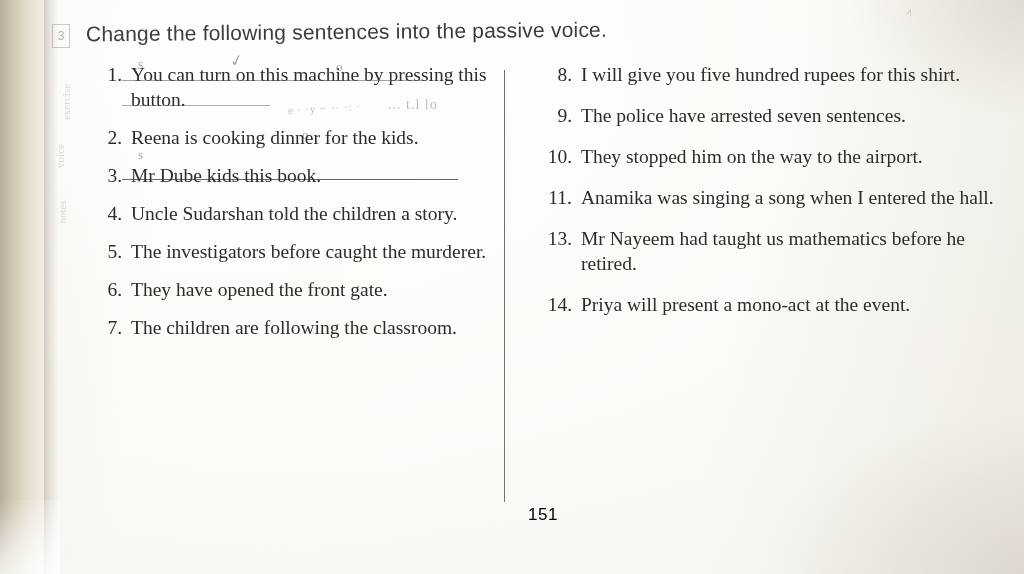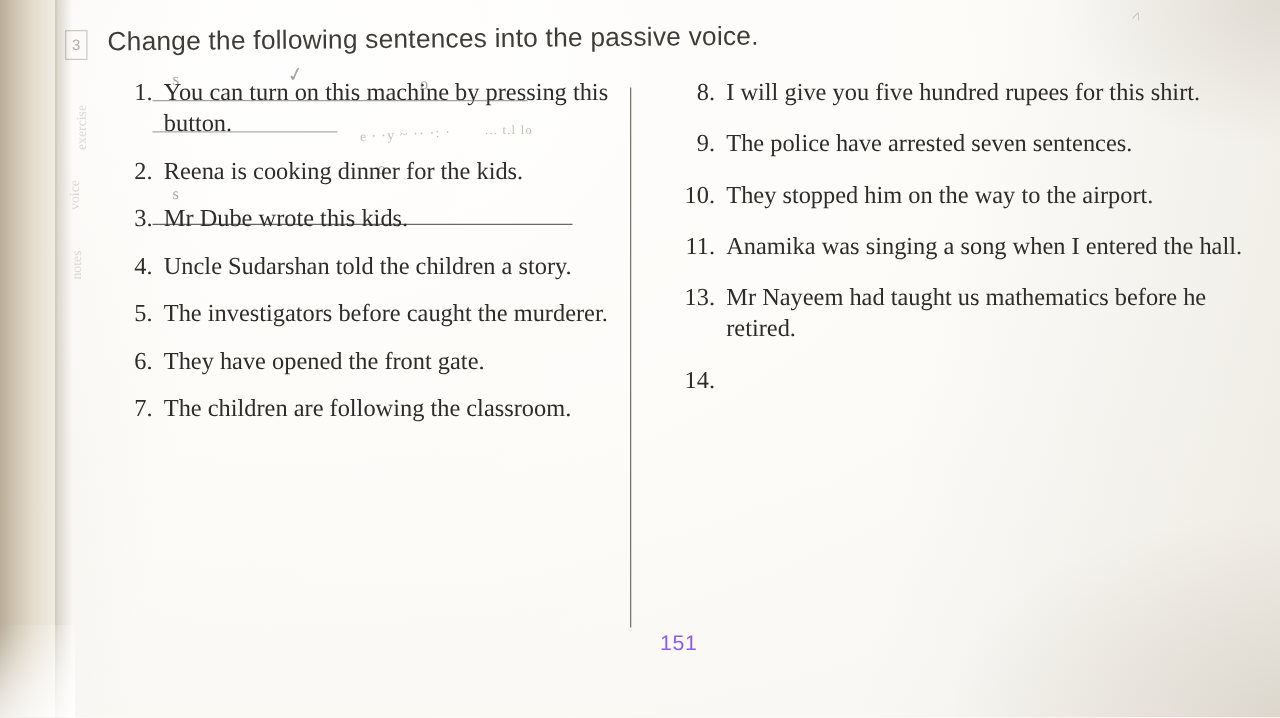--- a/index.html
+++ b/index.html
@@ -182,21 +182,21 @@
     left: 200px; top: 34px;
     font-size: 11px;
     color: rgba(120,112,100,0.45);
     transform: rotate(-3deg);
     letter-spacing: 1px;
     font-family: "Liberation Serif", serif;
   }
   .ann-scribble2 {
     position: absolute;
     left: 300px; top: 30px;
-    font-size: 10px;
+    font-size: 14px;
     color: rgba(120,112,100,0.45);
     letter-spacing: 1px;
   }
 
   
   .ul-1 {
     position: absolute;
     left: 34px; top: 18px;
     width: 300px; height: 1px;
     background: rgba(95,90,82,0.55);
@@ -214,21 +214,21 @@
     background: rgba(70,66,60,0.8);
   }
 
   .page-number {
     position: absolute;
     left: 0;
     top: 505px;
     width: 930px;
     text-align: center;
     font-size: 17px;
-    color: #8b5cf6;
+    color: #000000;
     font-family: "Liberation Sans", sans-serif;
     letter-spacing: 0.5px;
   }
 
   
   .vignette-tr {
     position: absolute;
     right: 0; top: 0;
     width: 180px; height: 120px;
     background: radial-gradient(ellipse at 100% 0%, rgba(180,170,155,0.30) 0%, rgba(255,255,255,0) 70%);
@@ -288,21 +288,21 @@
             <span class="ann ann-s2">s</span>
             <span class="ann ann-o2">o</span>
             <span class="ul-3"></span>
           </li>
           <li>
             <span class="num">2.</span>
             <span class="qtext">Reena is cooking dinner for the kids.</span>
           </li>
           <li>
             <span class="num">3.</span>
-            <span class="qtext">Mr Dube wrote this kids.</span>
+            <span class="qtext">Mr Dube kids this book.</span>
           </li>
           <li>
             <span class="num">4.</span>
             <span class="qtext">Uncle Sudarshan told the children a story.</span>
           </li>
           <li>
             <span class="num">5.</span>
             <span class="qtext">The investigators before caught the murderer.</span>
           </li>
           <li>
@@ -334,20 +334,21 @@
           <li>
             <span class="num">11.</span>
             <span class="qtext">Anamika was singing a song when I entered the hall.</span>
           </li>
           <li>
             <span class="num">13.</span>
             <span class="qtext">Mr Nayeem had taught us mathematics before he retired.</span>
           </li>
           <li>
             <span class="num">14.</span>
+            <span class="qtext">Priya will present a mono-act at the event.</span>
           </li>
         </ol>
       </div>
     </div>
 
     <div class="page-number">151</div>
   </div>
 </div>
 
 </body></html>

